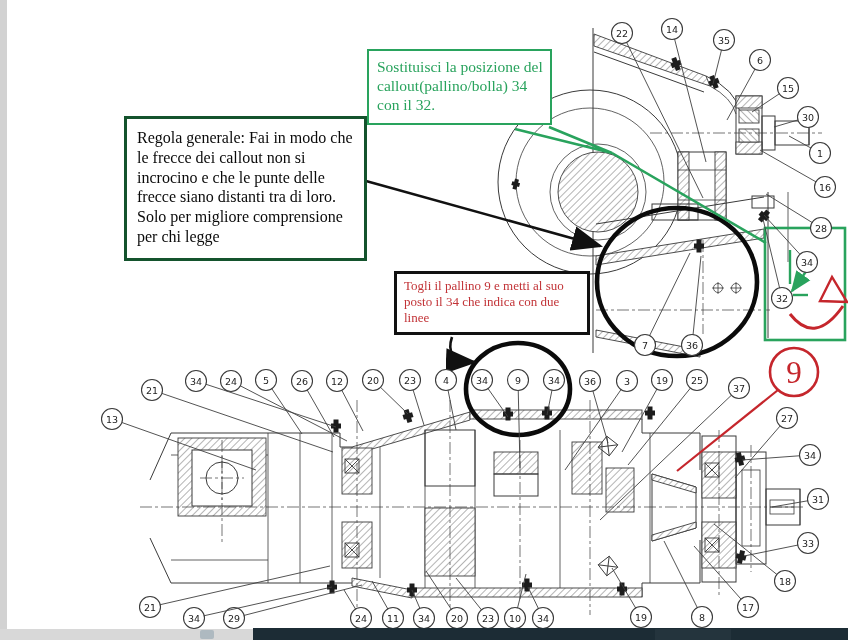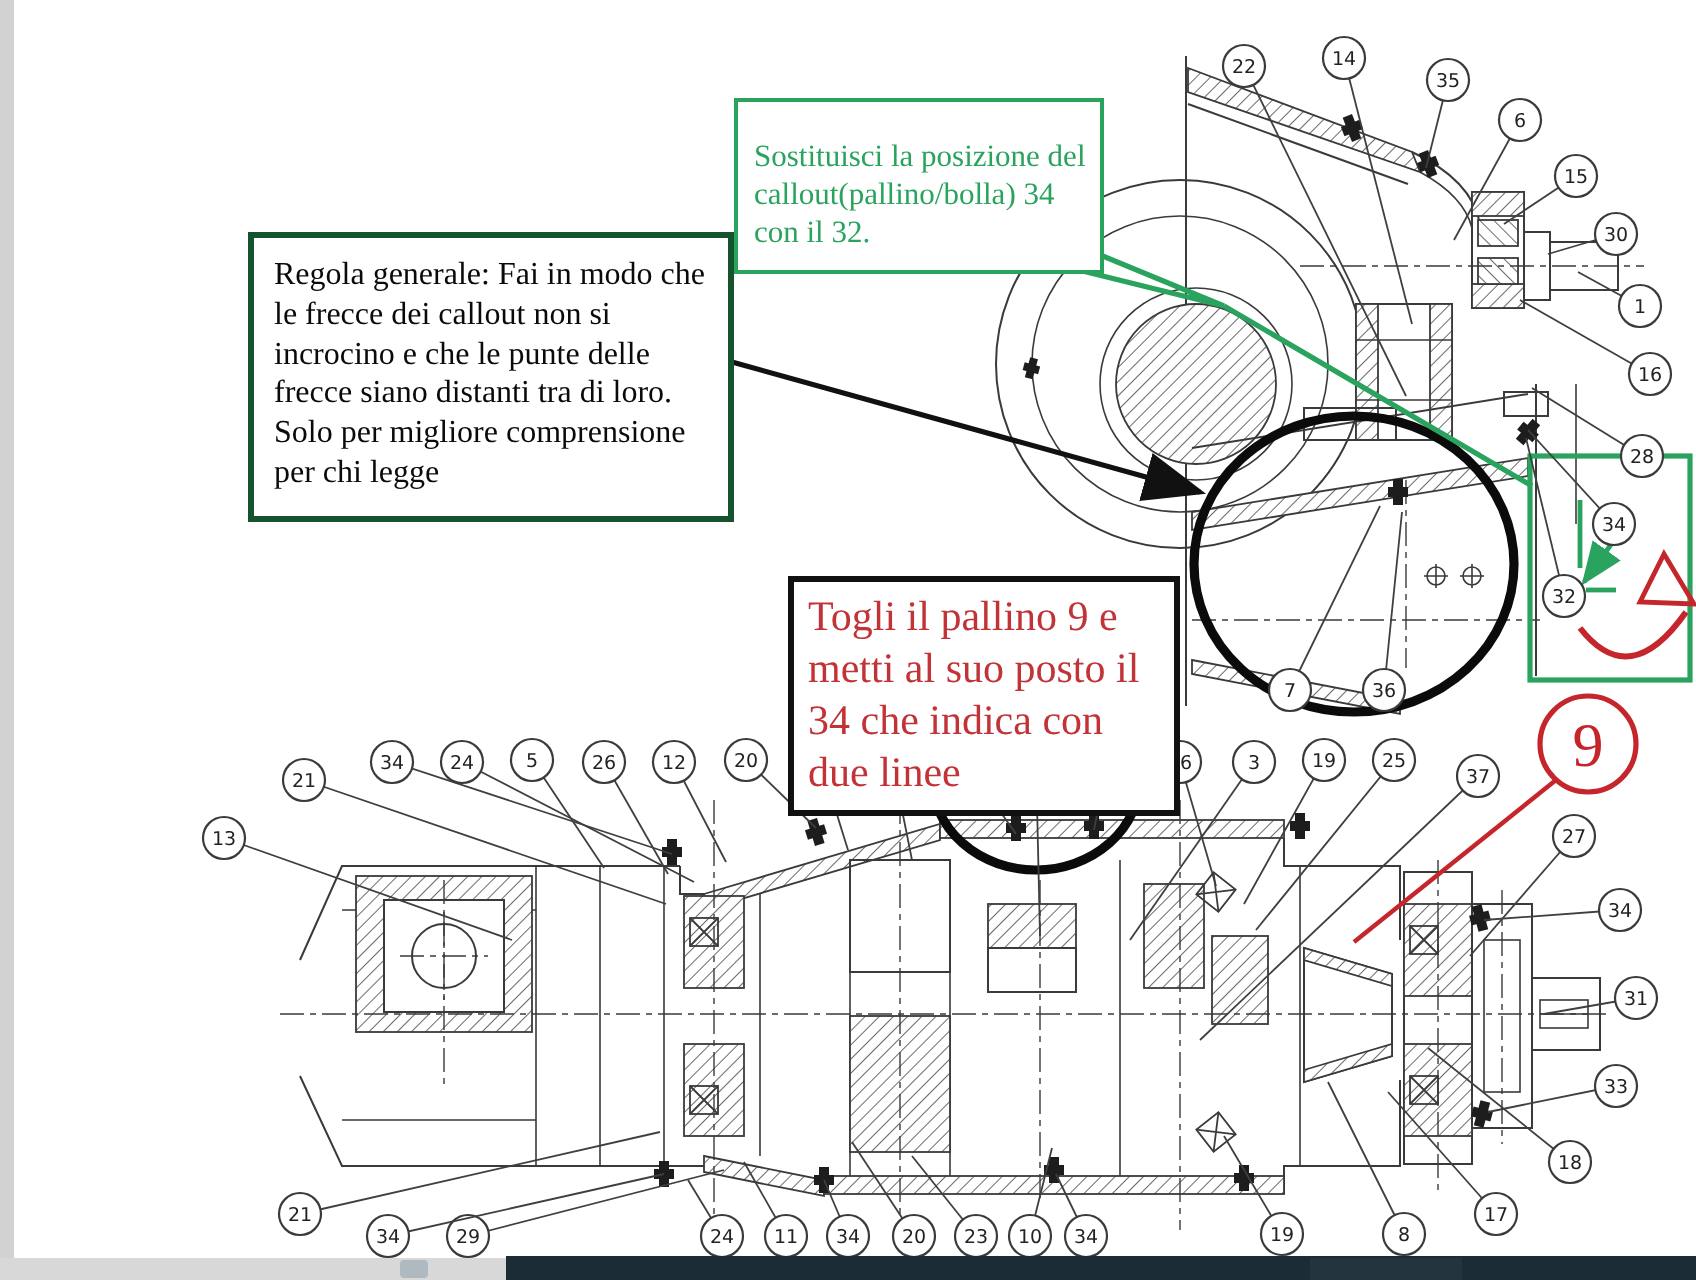--- a/index.html
+++ b/index.html
@@ -3,25 +3,25 @@
 <meta charset="utf-8">
 <style>
   html,body { margin:0; padding:0; background:#fff; }
   .stage { position:relative; width:848px; height:640px; background:#fff; overflow:hidden;
            font-family:"Liberation Serif", serif; }
   .left-strip { position:absolute; left:0; top:0; width:7px; height:629px; background:var(--strip,#d2d2d2); }
   svg text { font-family:"DejaVu Sans", sans-serif; }
 
   .note { position:absolute; background:#ffffff; line-height:1.24; box-sizing:content-box; }
   .note-green { left:367px; top:49px; width:166px; border:2px solid var(--green); color:var(--green);
-                font-size:15.5px; padding:18px 7px 8px 8px; }
+                font-size:15.5px; padding:6px 7px 8px 8px; }
   .note-rule  { left:124px; top:116px; width:217px; border:3px solid #14532d; color:#0a0a0a;
                 font-size:16px; padding:9px 10px 11px 10px; }
   .note-red   { left:394px; top:271px; width:178px; border:3px solid #111; color:var(--redtext);
-                font-size:21px; padding:4px 5px 6px 7px;margin-top:17px; }
+                font-size:13px; padding:4px 5px 6px 7px; }
 
   .drawline { stroke:var(--line); fill:none; stroke-width:1; }
   .thin { stroke-width:0.8; }
   .cl { stroke:var(--line); fill:none; stroke-width:0.7; stroke-dasharray:12 3 3 3; }
   .hatchfill { fill:url(#hatch); stroke:var(--line); stroke-width:0.9; }
   .hatchfill2 { fill:url(#hatch2); stroke:var(--line); stroke-width:0.9; }
   .boltfill { fill:#1d1d1d; stroke:none; }
   .stroke-green { stroke:var(--green); fill:none; }
   .stroke-red { stroke:var(--red); fill:none; }
   .fill-red { fill:var(--red); }

